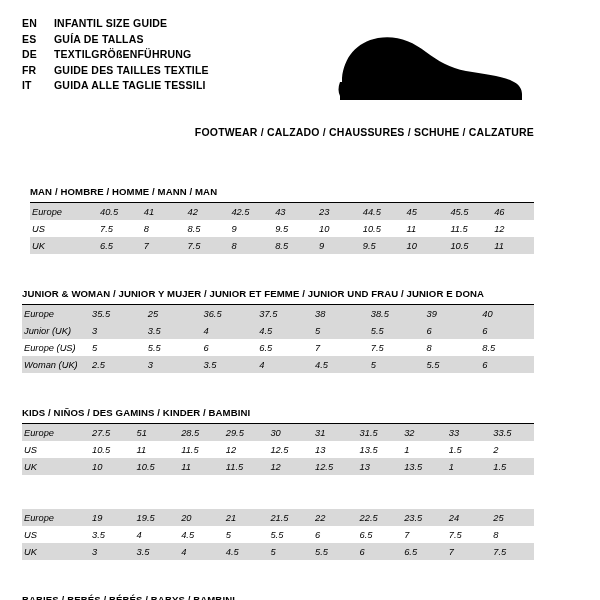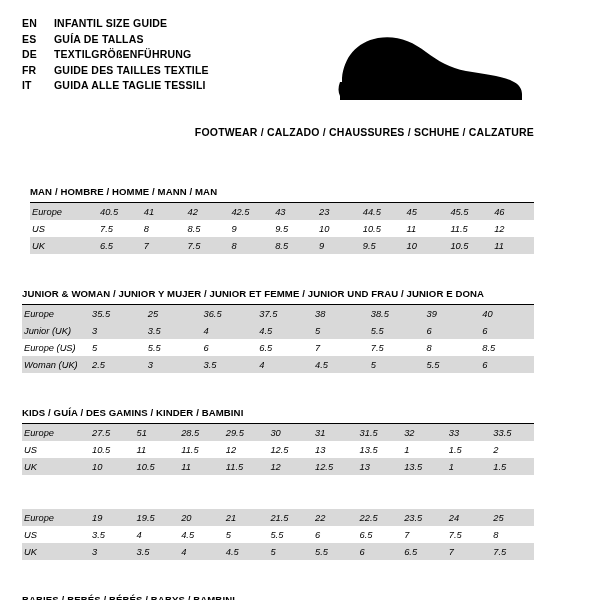--- a/index.html
+++ b/index.html
@@ -258,21 +258,21 @@
           <td>4.5</td>
           <td>5</td>
           <td>5.5</td>
           <td>6</td>
         </tr>
       </tbody>
     </table>
   </div>
 
   <div class="section">
-    <div class="section-title">KIDS / GUÍA / DES GAMINS / KINDER / BAMBINI</div>
+    <div class="section-title">KIDS / NIÑOS / DES GAMINS / KINDER / BAMBINI</div>
     <table class="tbl-11">
       <colgroup>
           <col class="c0">
           <col>
           <col>
           <col>
           <col>
           <col>
           <col>
           <col>

